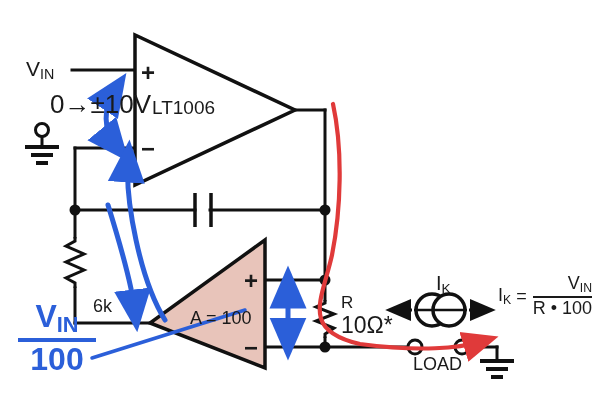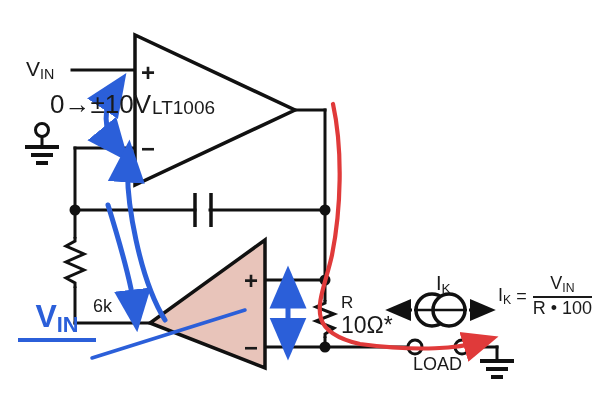--- a/index.html
+++ b/index.html
@@ -6,21 +6,21 @@
   #root{position:relative;width:600px;height:404px;background:#ffffff;
         font-family:"Liberation Sans",sans-serif;overflow:hidden;}
   svg{position:absolute;left:0;top:0;}
   .lbl{position:absolute;color:#1a1a1a;font-family:"Liberation Sans",sans-serif;white-space:nowrap;}
   .sub{font-size:0.68em;vertical-align:-0.22em;}
   .fracwrap{position:absolute;color:#2b5fd9;text-align:center;line-height:1;}
   .fracwrap .num{display:block;}
   .fracwrap .bar{display:block;height:4px;background:#2b5fd9;margin:2px 0 1px 0;}
   .fracwrap .den{display:block;}
   .eqwrap{position:absolute;display:flex;align-items:center;color:#1a1a1a;}
-  .eqwrap .efrac{display:inline-block;text-align:center;line-height:1.08;margin-left:6px;}
+  .eqwrap .efrac{display:inline-block;text-align:right;line-height:1.08;margin-left:6px;}
   .eqwrap .efrac .ebar{display:block;height:2px;background:#1a1a1a;margin:1px 0;}
 </style>
 </head>
 <body>
 
 <div id="root">
 
   <svg width="600" height="420">
     <defs>
       <marker id="arrBlue" markerWidth="9" markerHeight="9" refX="4.5" refY="4.5" orient="auto">
@@ -136,38 +136,40 @@
   <div class="lbl" style="left:152px;top:97px;font-size:19px;">LT1006</div>
 
   <div class="lbl" style="left:141px;top:59px;font-size:24px;font-weight:600;">+</div>
 
   <div class="lbl" style="left:141px;top:135px;font-size:24px;font-weight:600;">−</div>
 
 
   <div class="lbl" style="left:93px;top:296px;font-size:18px;">6k</div>
 
 
+  <div class="lbl" style="left:190px;top:308px;font-size:18px;">A = 100</div>
 
   <div class="lbl" style="left:244px;top:267px;font-size:24px;font-weight:600;">+</div>
 
   <div class="lbl" style="left:244px;top:334px;font-size:24px;font-weight:600;">−</div>
 
   <div class="lbl" style="left:341px;top:293px;font-size:17px;">R</div>
 
   <div class="lbl" style="left:341px;top:312px;font-size:23px;">10Ω*</div>
 
   <div class="lbl" style="left:413px;top:354px;font-size:18px;text-align:center;">LOAD</div>
 
   <div class="lbl" style="left:436px;top:272px;font-size:20px;">
     <span>I</span><span class="sub">K</span>
   </div>
 
   <div class="fracwrap" style="left:18px;top:300px;width:78px;font-size:32px;font-weight:600;">
     <span class="num"><span>V</span><span class="sub">IN</span></span>
     <span class="bar"></span>
+    <span class="den">100</span>
   </div>
 
   <div class="eqwrap" style="left:498px;top:274px;font-size:18px;">
     <span><span>I</span><span class="sub">K</span></span>
     <span style="margin-left:5px;">=</span>
     <span class="efrac">
       <span><span>V</span><span class="sub">IN</span></span>
       <span class="ebar"></span>
       <span>R • 100</span>
     </span>

